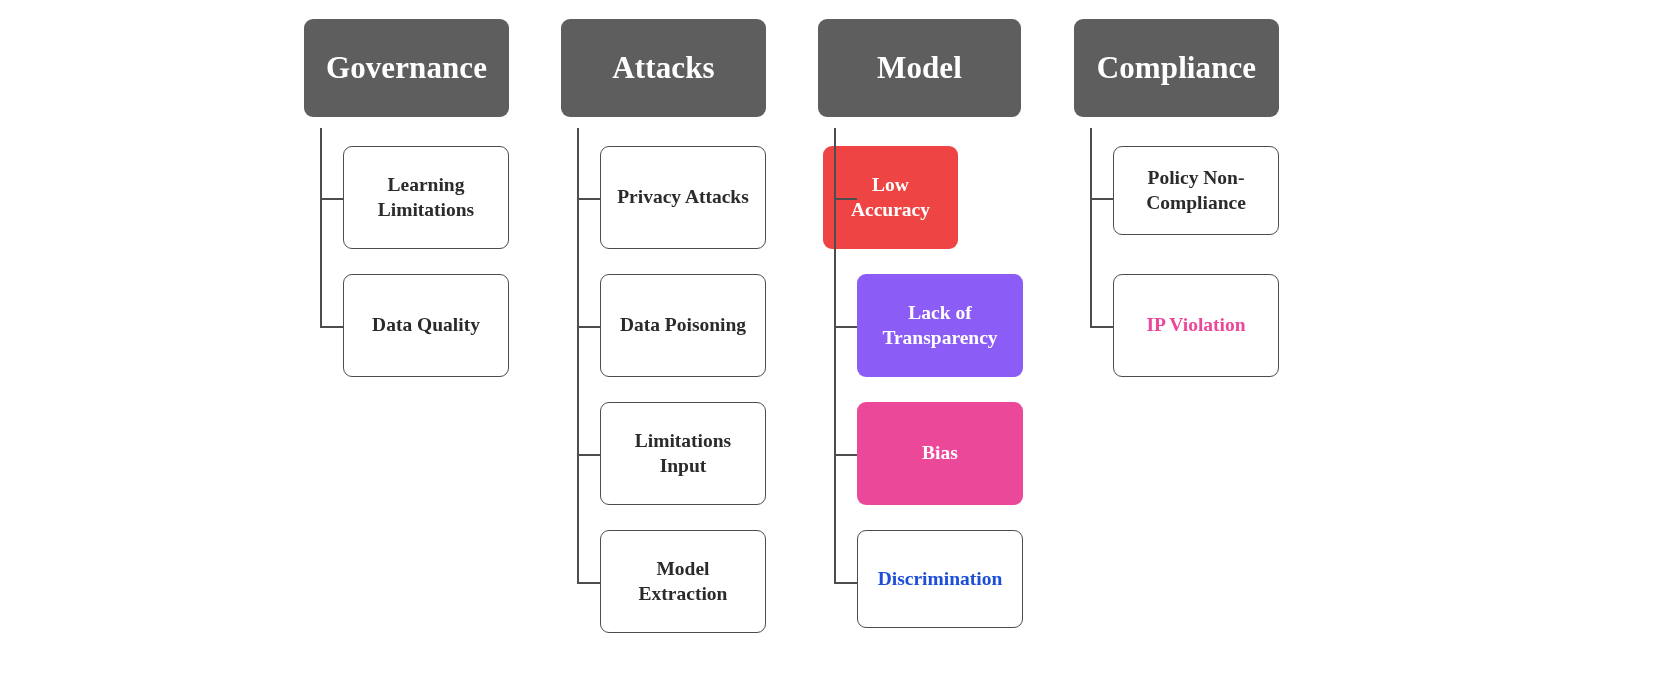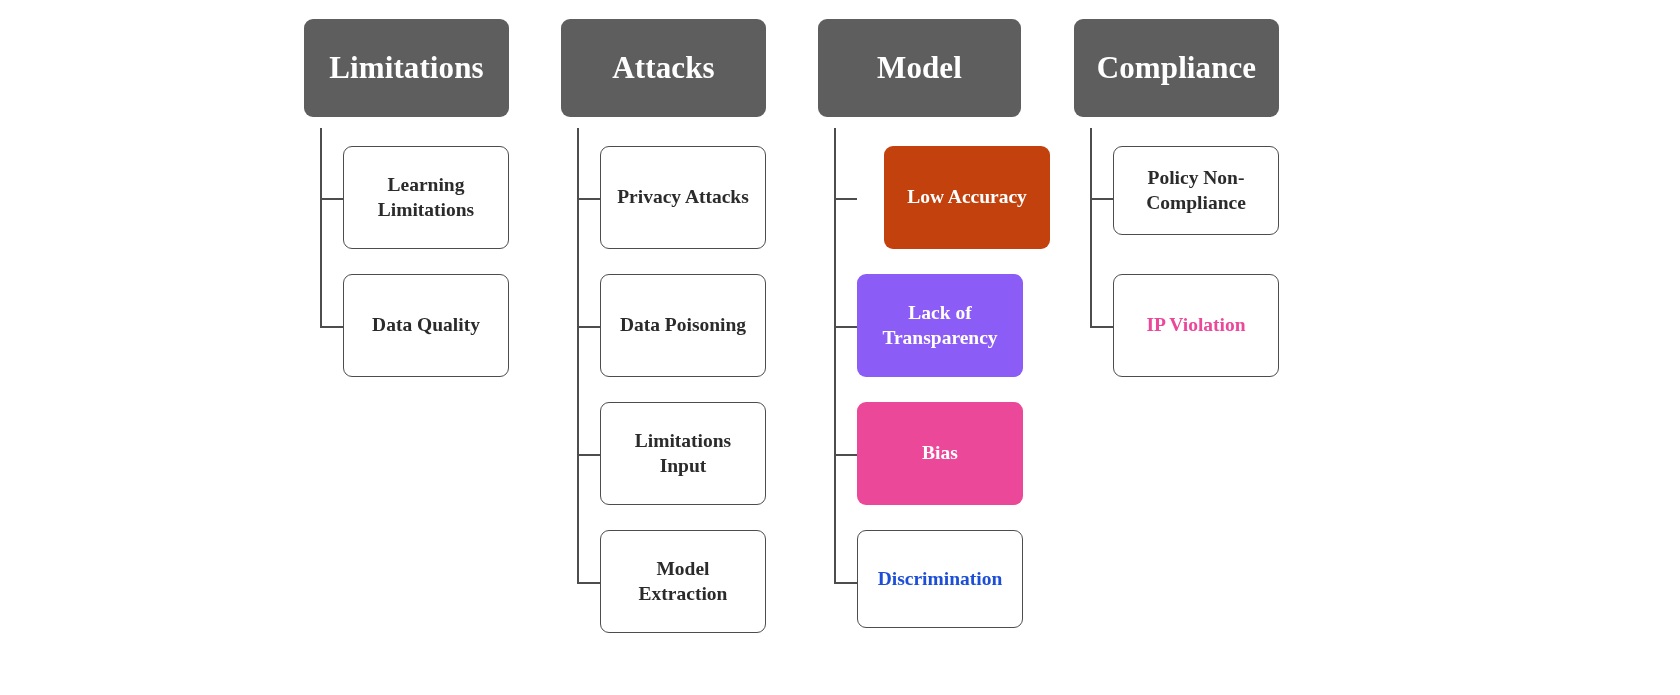--- a/index.html
+++ b/index.html
@@ -84,21 +84,21 @@
     height: 2px;
     background: #4d4d4d;
   }
 </style>
 </head>
 <body>
 
 <div id="canvas">
     <div class="column" style="left: 0px;">
       <div class="header-node" style="left: 304px; top: 19px; width: 205px; height: 98px; background: rgb(94, 94, 94); color: rgb(255, 255, 255);">
-        <span>Limitations</span>
+        <span>Governance</span>
       </div>
       <div class="child-node plain" style="left: 343px; top: 146px; width: 166px; height: 103px; border-color: rgb(77, 77, 77); color: rgb(43, 43, 43);">
         <span>Learning Limitations</span>
       </div>
       <div class="stub" style="left: 320px; top: 198px; width: 23px; background: rgb(77, 77, 77);"></div>
       <div class="child-node plain" style="left: 343px; top: 274px; width: 166px; height: 103px; border-color: rgb(77, 77, 77); color: rgb(43, 43, 43);">
         <span>Data Quality</span>
       </div>
       <div class="stub" style="left: 320px; top: 326px; width: 23px; background: rgb(77, 77, 77);"></div>
       <div class="trunk" style="left: 320px; top: 128px; height: 200px; background: rgb(77, 77, 77);"></div>
@@ -122,21 +122,21 @@
       <div class="child-node plain" style="left: 600px; top: 530px; width: 166px; height: 103px; border-color: rgb(77, 77, 77); color: rgb(43, 43, 43);">
         <span>Model Extraction</span>
       </div>
       <div class="stub" style="left: 577px; top: 582px; width: 23px; background: rgb(77, 77, 77);"></div>
       <div class="trunk" style="left: 577px; top: 128px; height: 456px; background: rgb(77, 77, 77);"></div>
     </div>
     <div class="column" style="left: 0px;">
       <div class="header-node" style="left: 818px; top: 19px; width: 203px; height: 98px; background: rgb(94, 94, 94); color: rgb(255, 255, 255);">
         <span>Model</span>
       </div>
-      <div class="child-node risk" style="left: 884px; top: 146px; width: 166px; height: 103px; background: #c2410c; color: rgb(255, 255, 255);">
+      <div class="child-node risk" style="left: 823px; top: 146px; width: 135px; height: 103px; background: #ef4444; color: rgb(255, 255, 255);">
         <span>Low Accuracy</span>
       </div>
       <div class="stub" style="left: 834px; top: 198px; width: 23px; background: rgb(77, 77, 77);"></div>
       <div class="child-node risk" style="left: 857px; top: 274px; width: 166px; height: 103px; background: #8b5cf6; color: rgb(255, 255, 255);">
         <span>Lack of Transparency</span>
       </div>
       <div class="stub" style="left: 834px; top: 326px; width: 23px; background: rgb(77, 77, 77);"></div>
       <div class="child-node risk" style="left: 857px; top: 402px; width: 166px; height: 103px; background: #ec4899; color: rgb(255, 255, 255);">
         <span>Bias</span>
       </div>

